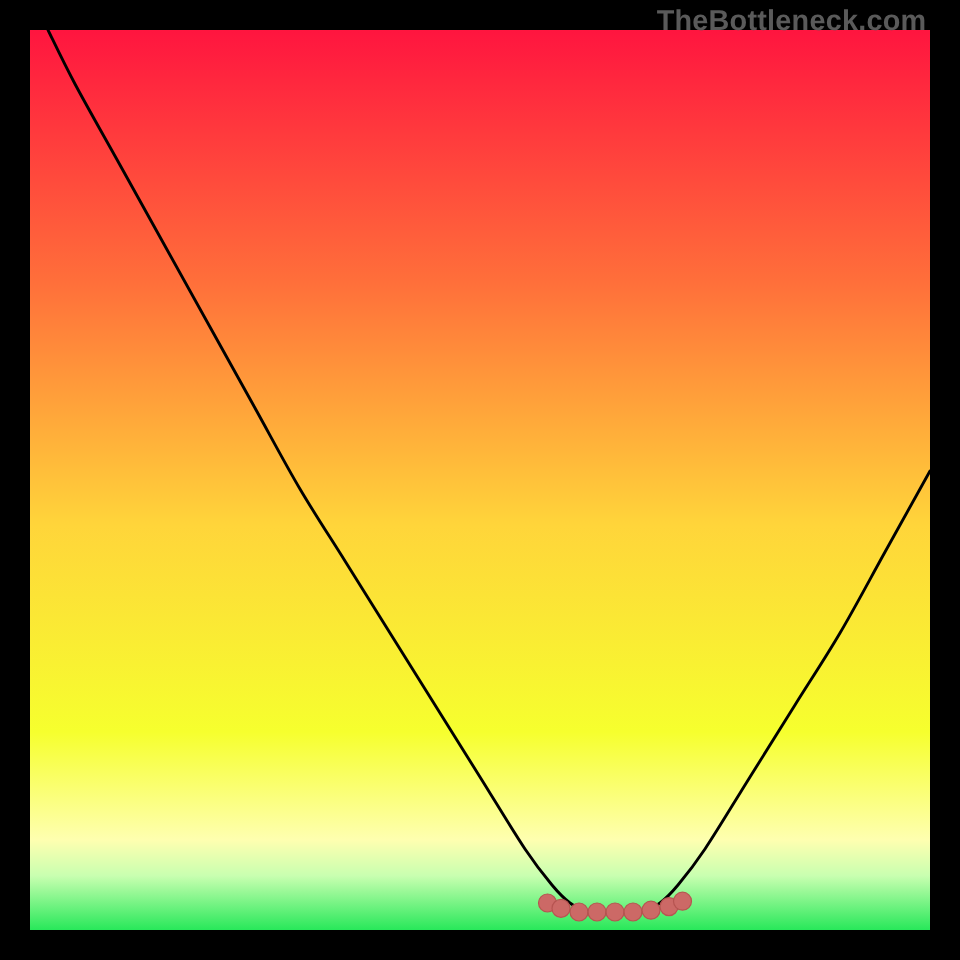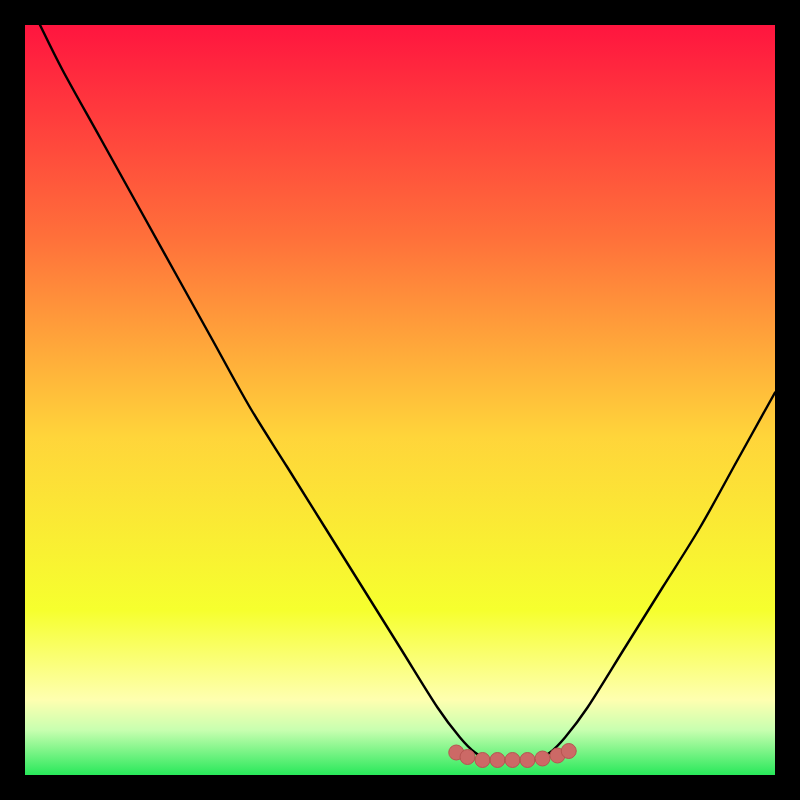--- a/index.html
+++ b/index.html
@@ -45,14 +45,15 @@
           <circle cx="472.50" cy="735.00" r="7.5" fill="#cc6966" stroke="#b75451" stroke-width="1"></circle>
           <circle cx="487.50" cy="735.00" r="7.5" fill="#cc6966" stroke="#b75451" stroke-width="1"></circle>
           <circle cx="502.50" cy="735.00" r="7.5" fill="#cc6966" stroke="#b75451" stroke-width="1"></circle>
           <circle cx="517.50" cy="733.50" r="7.5" fill="#cc6966" stroke="#b75451" stroke-width="1"></circle>
           <circle cx="532.50" cy="730.50" r="7.5" fill="#cc6966" stroke="#b75451" stroke-width="1"></circle>
           <circle cx="543.75" cy="726.00" r="7.5" fill="#cc6966" stroke="#b75451" stroke-width="1"></circle>
         </g>
     </svg>
   </div>
 
+  <div class="watermark">TheBottleneck.com</div>
 
 </div>
 
 </body></html>

